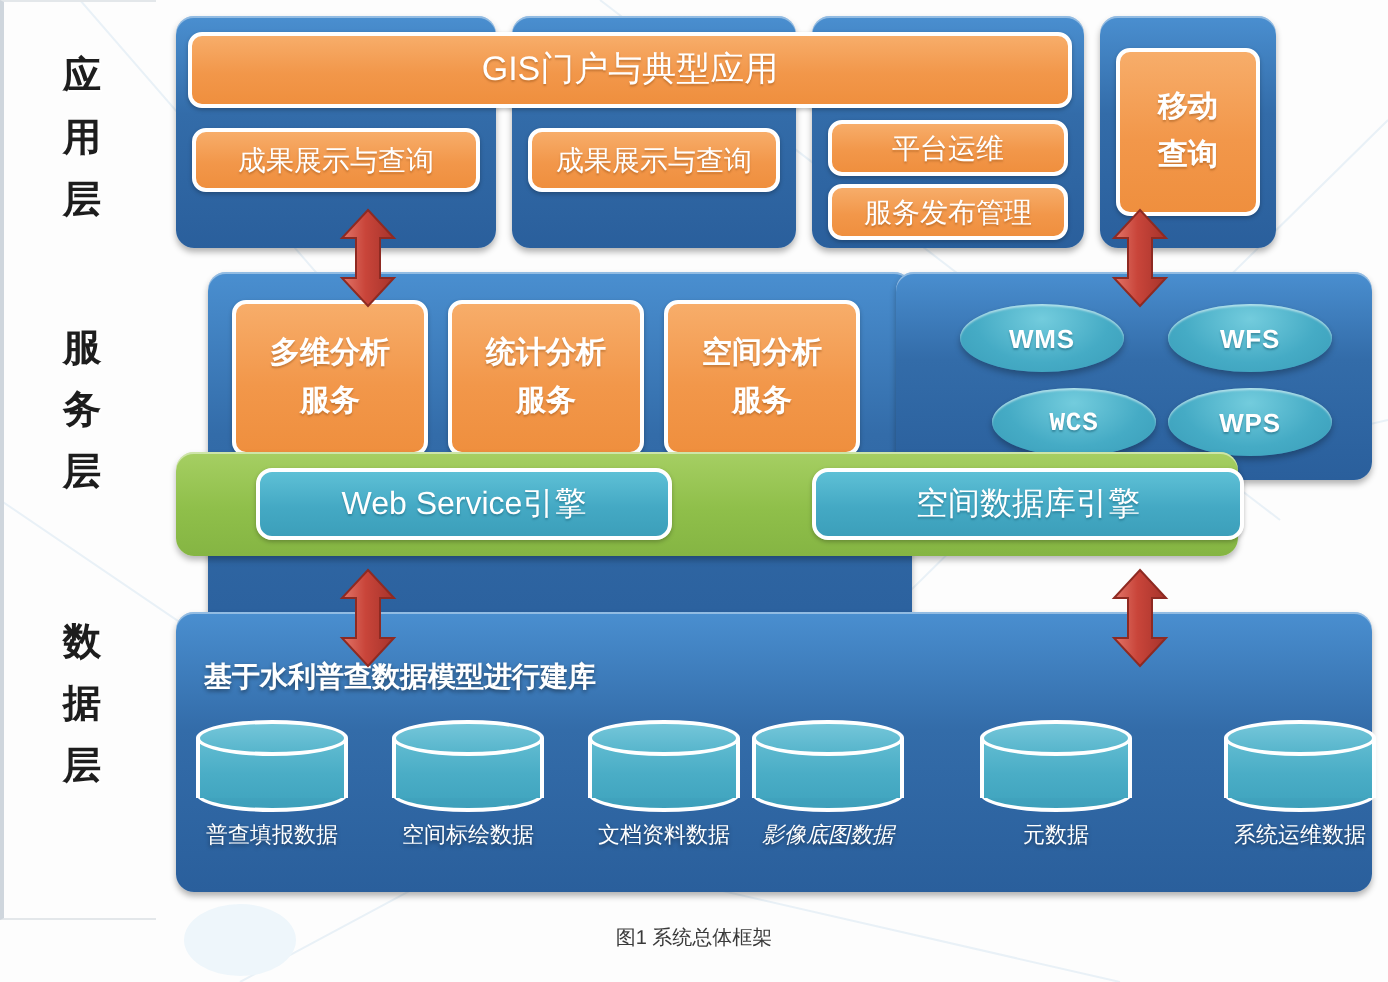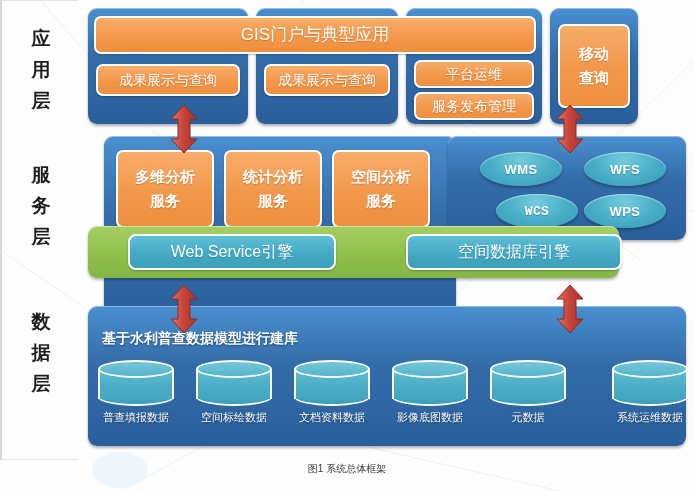--- a/index.html
+++ b/index.html
@@ -214,21 +214,21 @@
   }
   .db-label {
     color: #ffffff;
     font-size: 11px;
     white-space: nowrap;
     text-shadow: 0 1px 2px rgba(0,0,0,0.45);
   }
   #db-0 { left: 2px;   }
   #db-1 { left: 100px; }
   #db-2 { left: 198px; }
-  #db-3 { left: 296px; }
+  #db-3 { left: 280px; font-style: italic; }
   #db-4 { left: 394px; }
   #db-5 { left: 516px; }
 
   
   .arrow {
     position: absolute;
     z-index: 30;
   }
 
   

